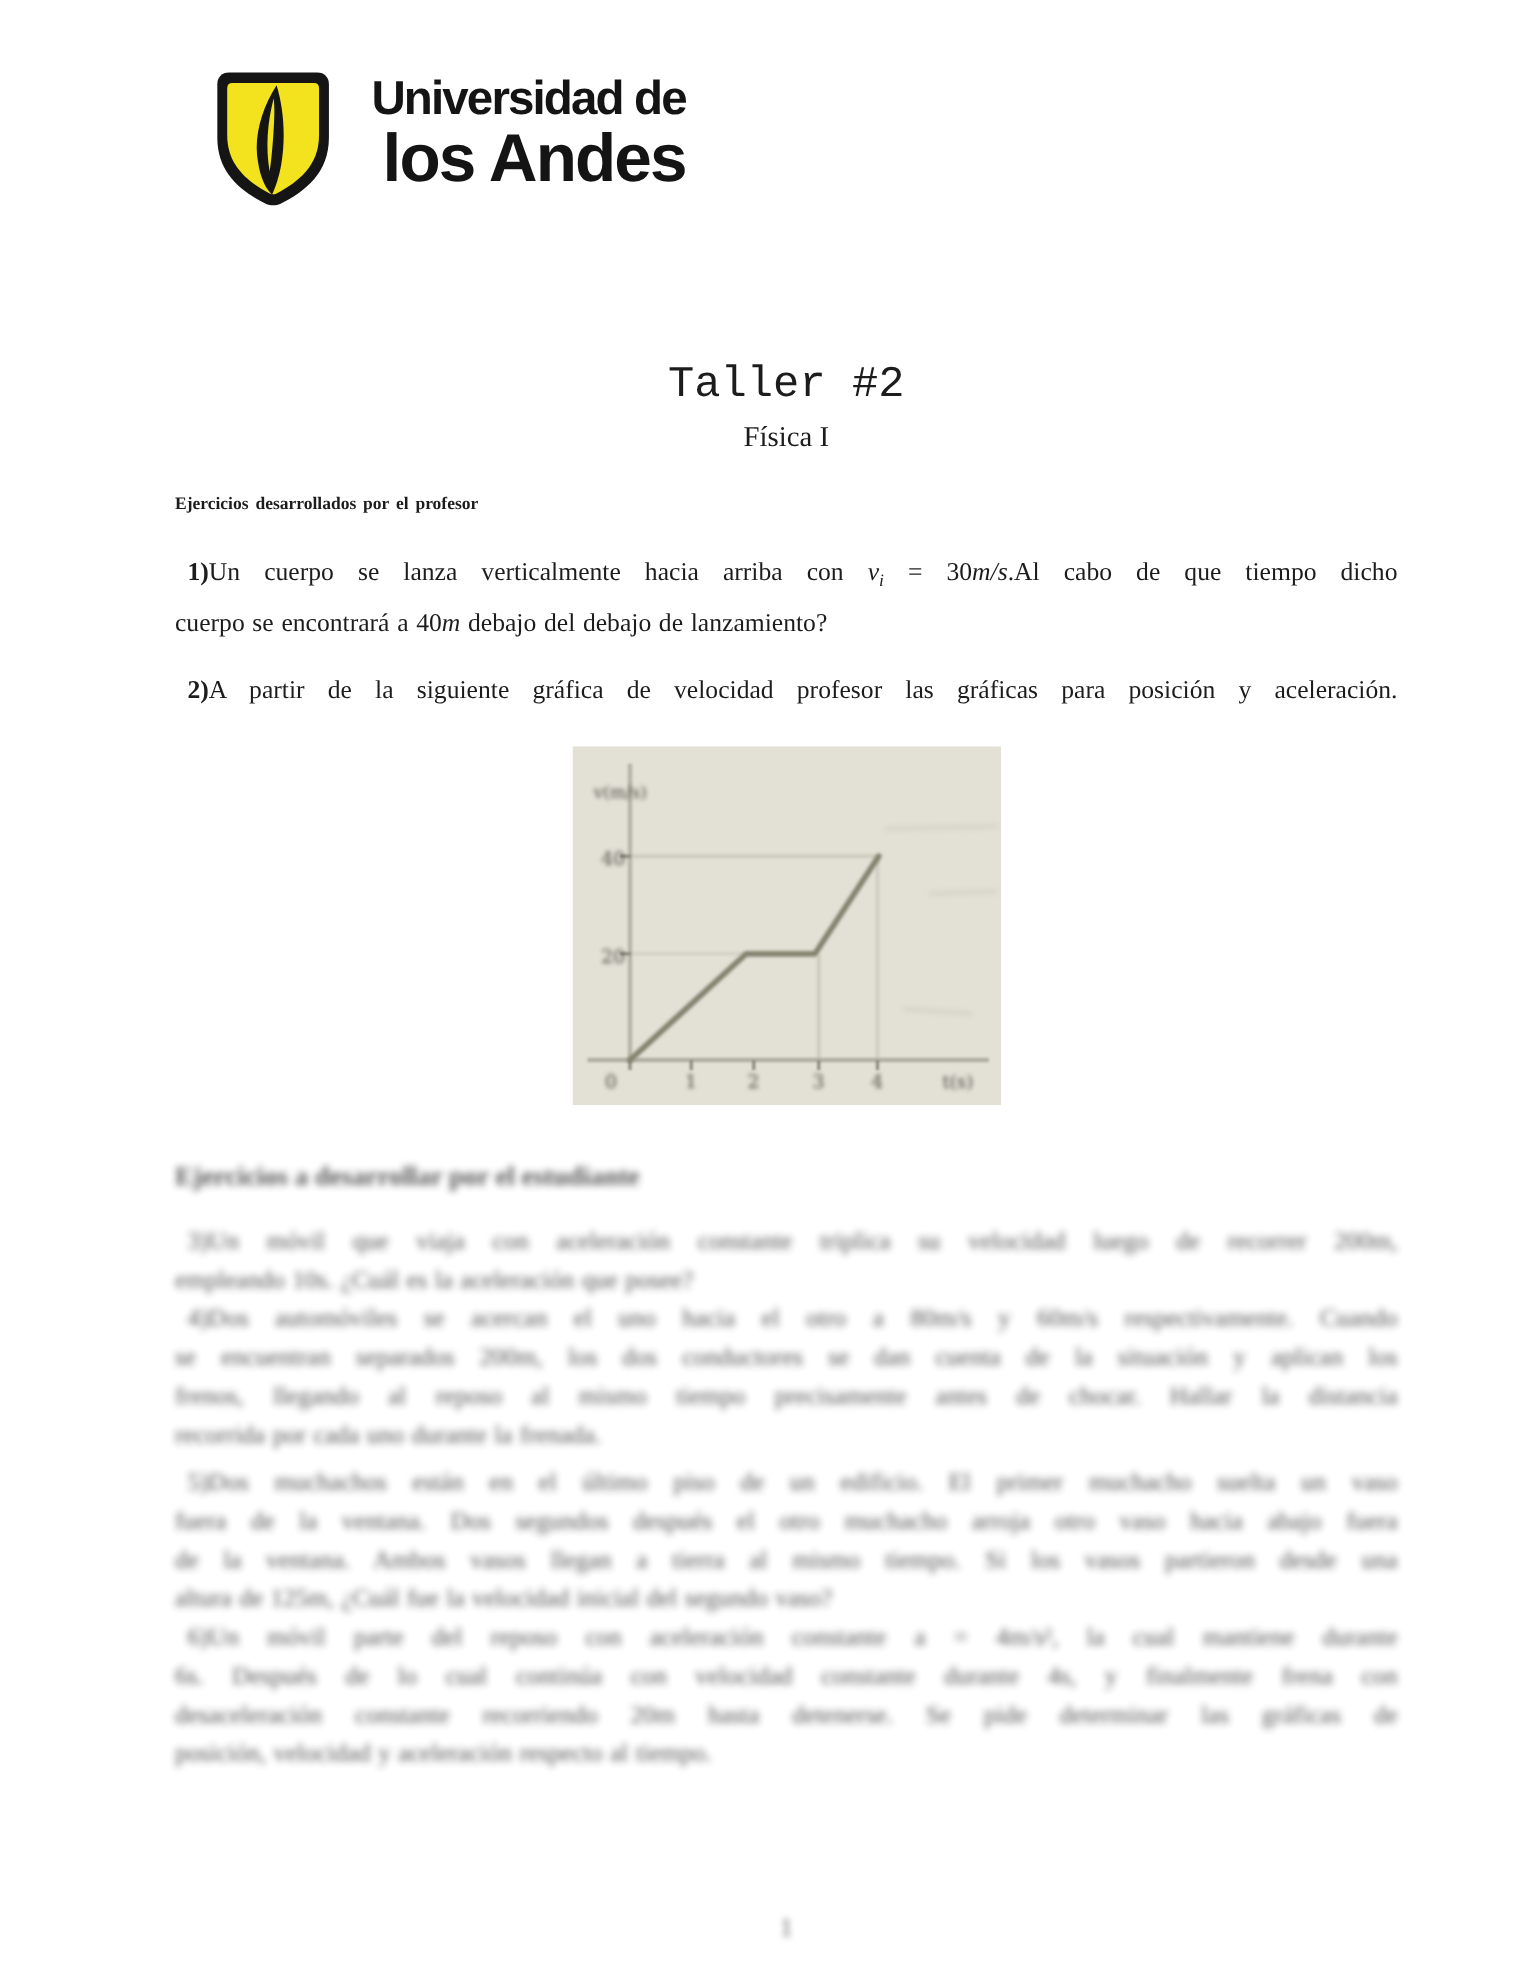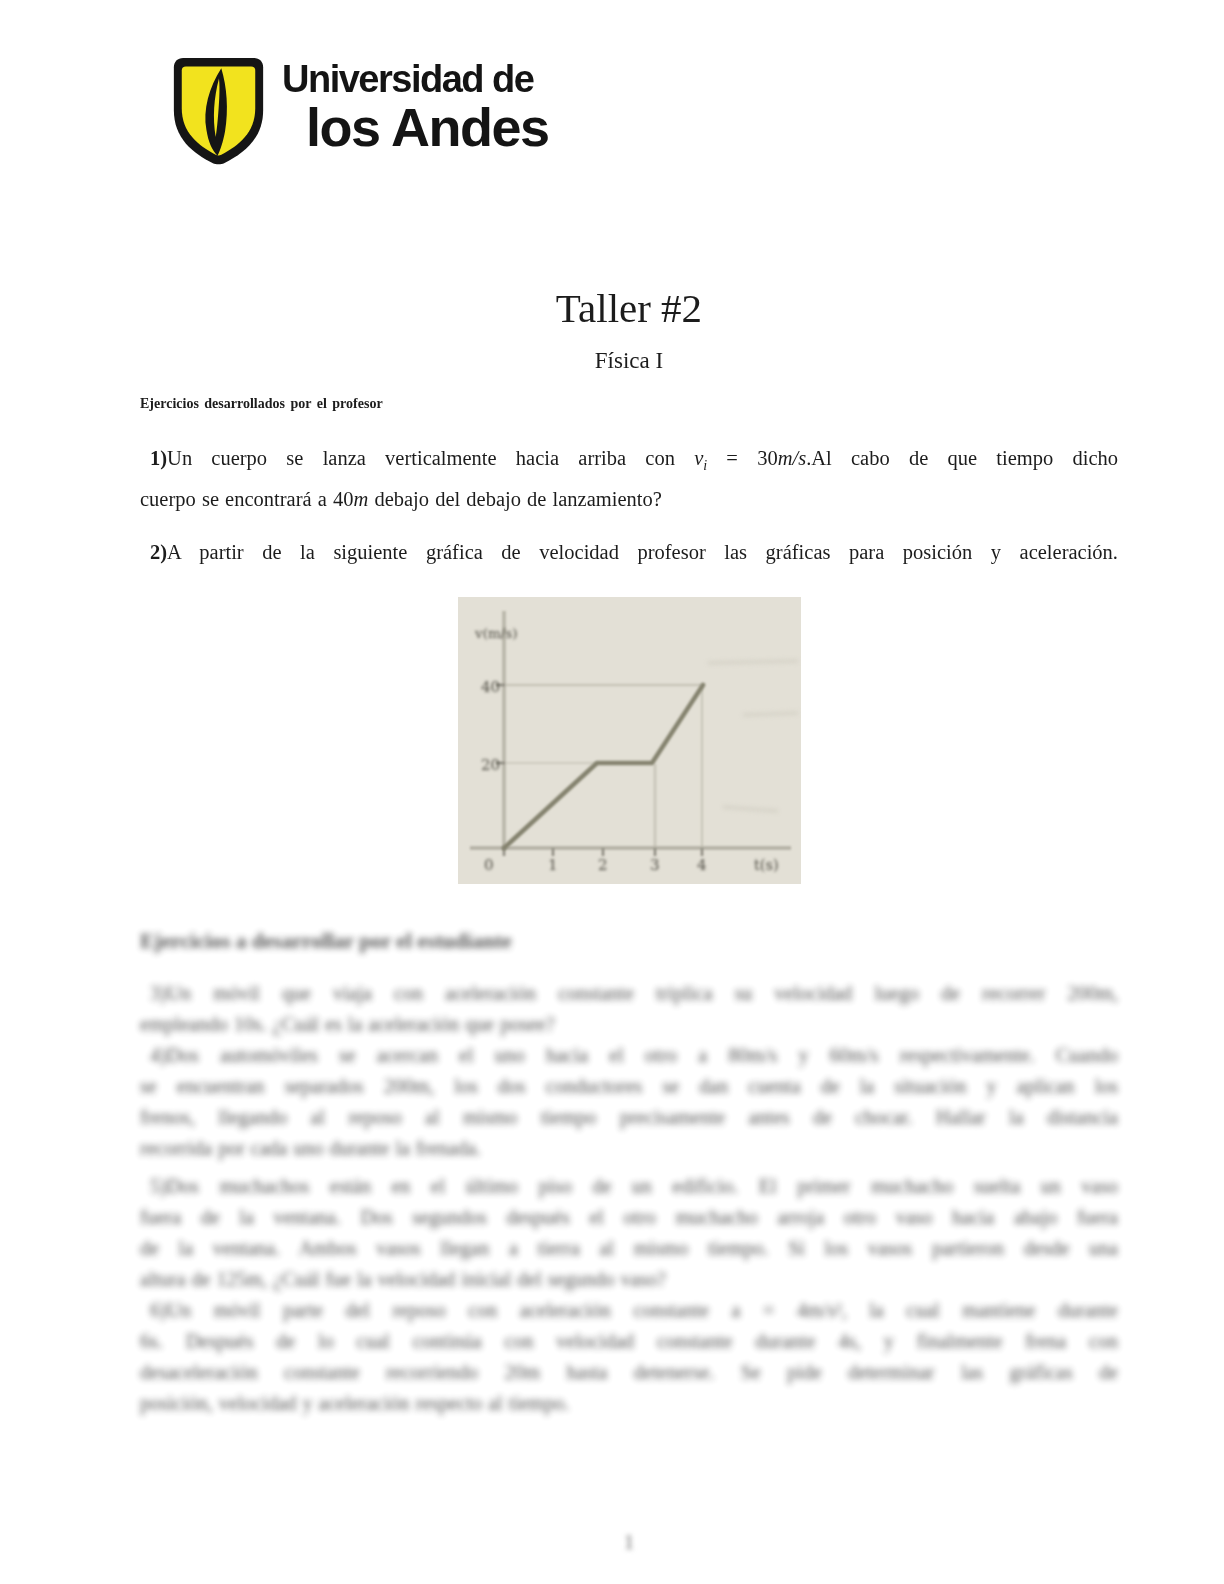--- a/index.html
+++ b/index.html
@@ -16,21 +16,21 @@
 
   
   .logo {
     position: absolute;
     left: 172px; top: 56px;
     display: flex;
     align-items: flex-start;
     gap: 17px;
   }
   .logo-shield { width: 93px; height: 112px; display: block; }
-  .logo-text { display: flex; flex-direction: column; padding-top: 4px; }
+  .logo-text { display: flex; flex-direction: column; padding-top: 4px; align-items: flex-end; }
   .logo-line1 {
     font-family: "Liberation Sans", sans-serif;
     font-weight: 700; font-size: 38px; line-height: 38px;
     letter-spacing: -1.5px; color: #141414;
   }
   .logo-line2 {
     font-family: "Liberation Sans", sans-serif;
     font-weight: 700; font-size: 54px; line-height: 54px;
     letter-spacing: -1.5px; color: #141414; margin-top: 2px; margin-left: 24px;
   }
@@ -40,22 +40,22 @@
     position: absolute;
     left: 142px; top: 186px;
     font-size: 13.4px; line-height: 17.4px;
     color: #222;
     word-spacing: 1.5px;
   }
 
   
   .content { position: absolute; left: 140px; width: 978px; }
   .title-block { top: 288px; text-align: center; }
-  .doc-title { font-size: 41px; line-height: 40px; font-weight: 400; }
-  .doc-subtitle { font-size: 23px; line-height: 30px; margin-top: 18px; font-weight: 400; }
+  .doc-title { font-size: 35px; line-height: 40px; font-weight: 400; font-family: Liberation Mono, monospace; }
+  .doc-subtitle { font-size: 23px; line-height: 30px; margin-top: 7px; font-weight: 400; }
 
   .heading1 { top: 396px; font-size: 14px; font-weight: 700; word-spacing: 2px; }
 
   
   .para { font-size: 20.5px; line-height: 32.5px; word-spacing: 1px; }
   .p1 { top: 442px; font-family: Liberation Serif, serif; }
   .p2 { top: 536px; }
   .jline { display: block; text-align: justify; text-align-last: justify; }
   .lline { display: block; text-align: left; }
   .indent { text-indent: 10px; }

